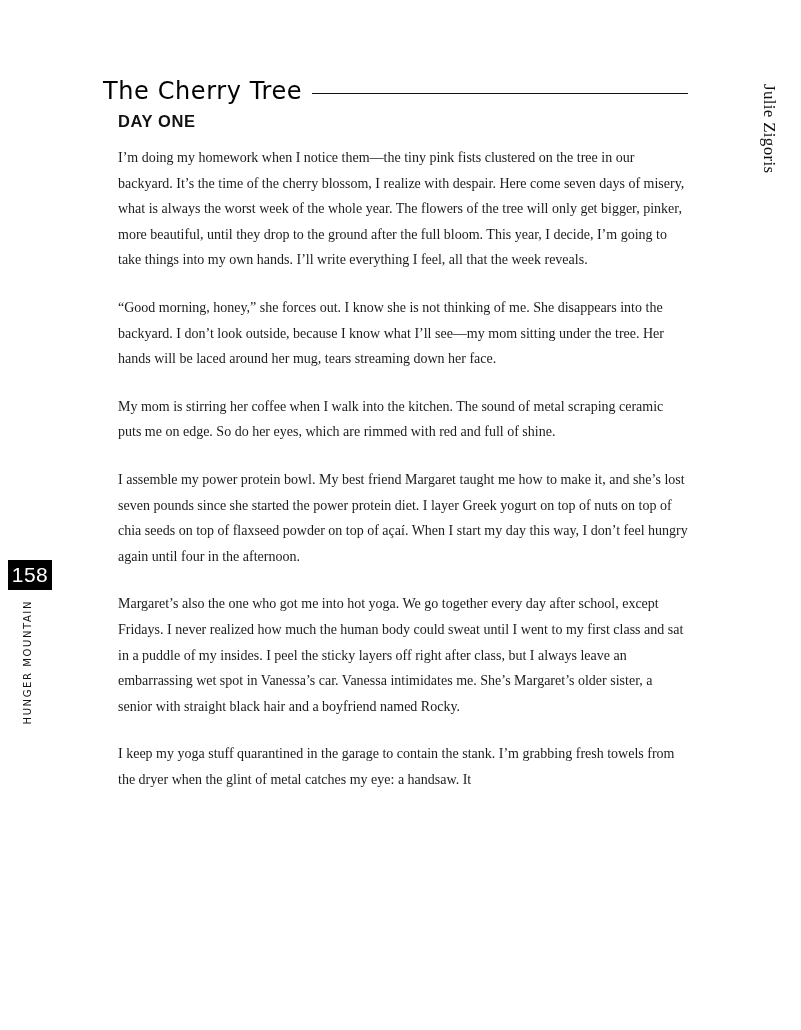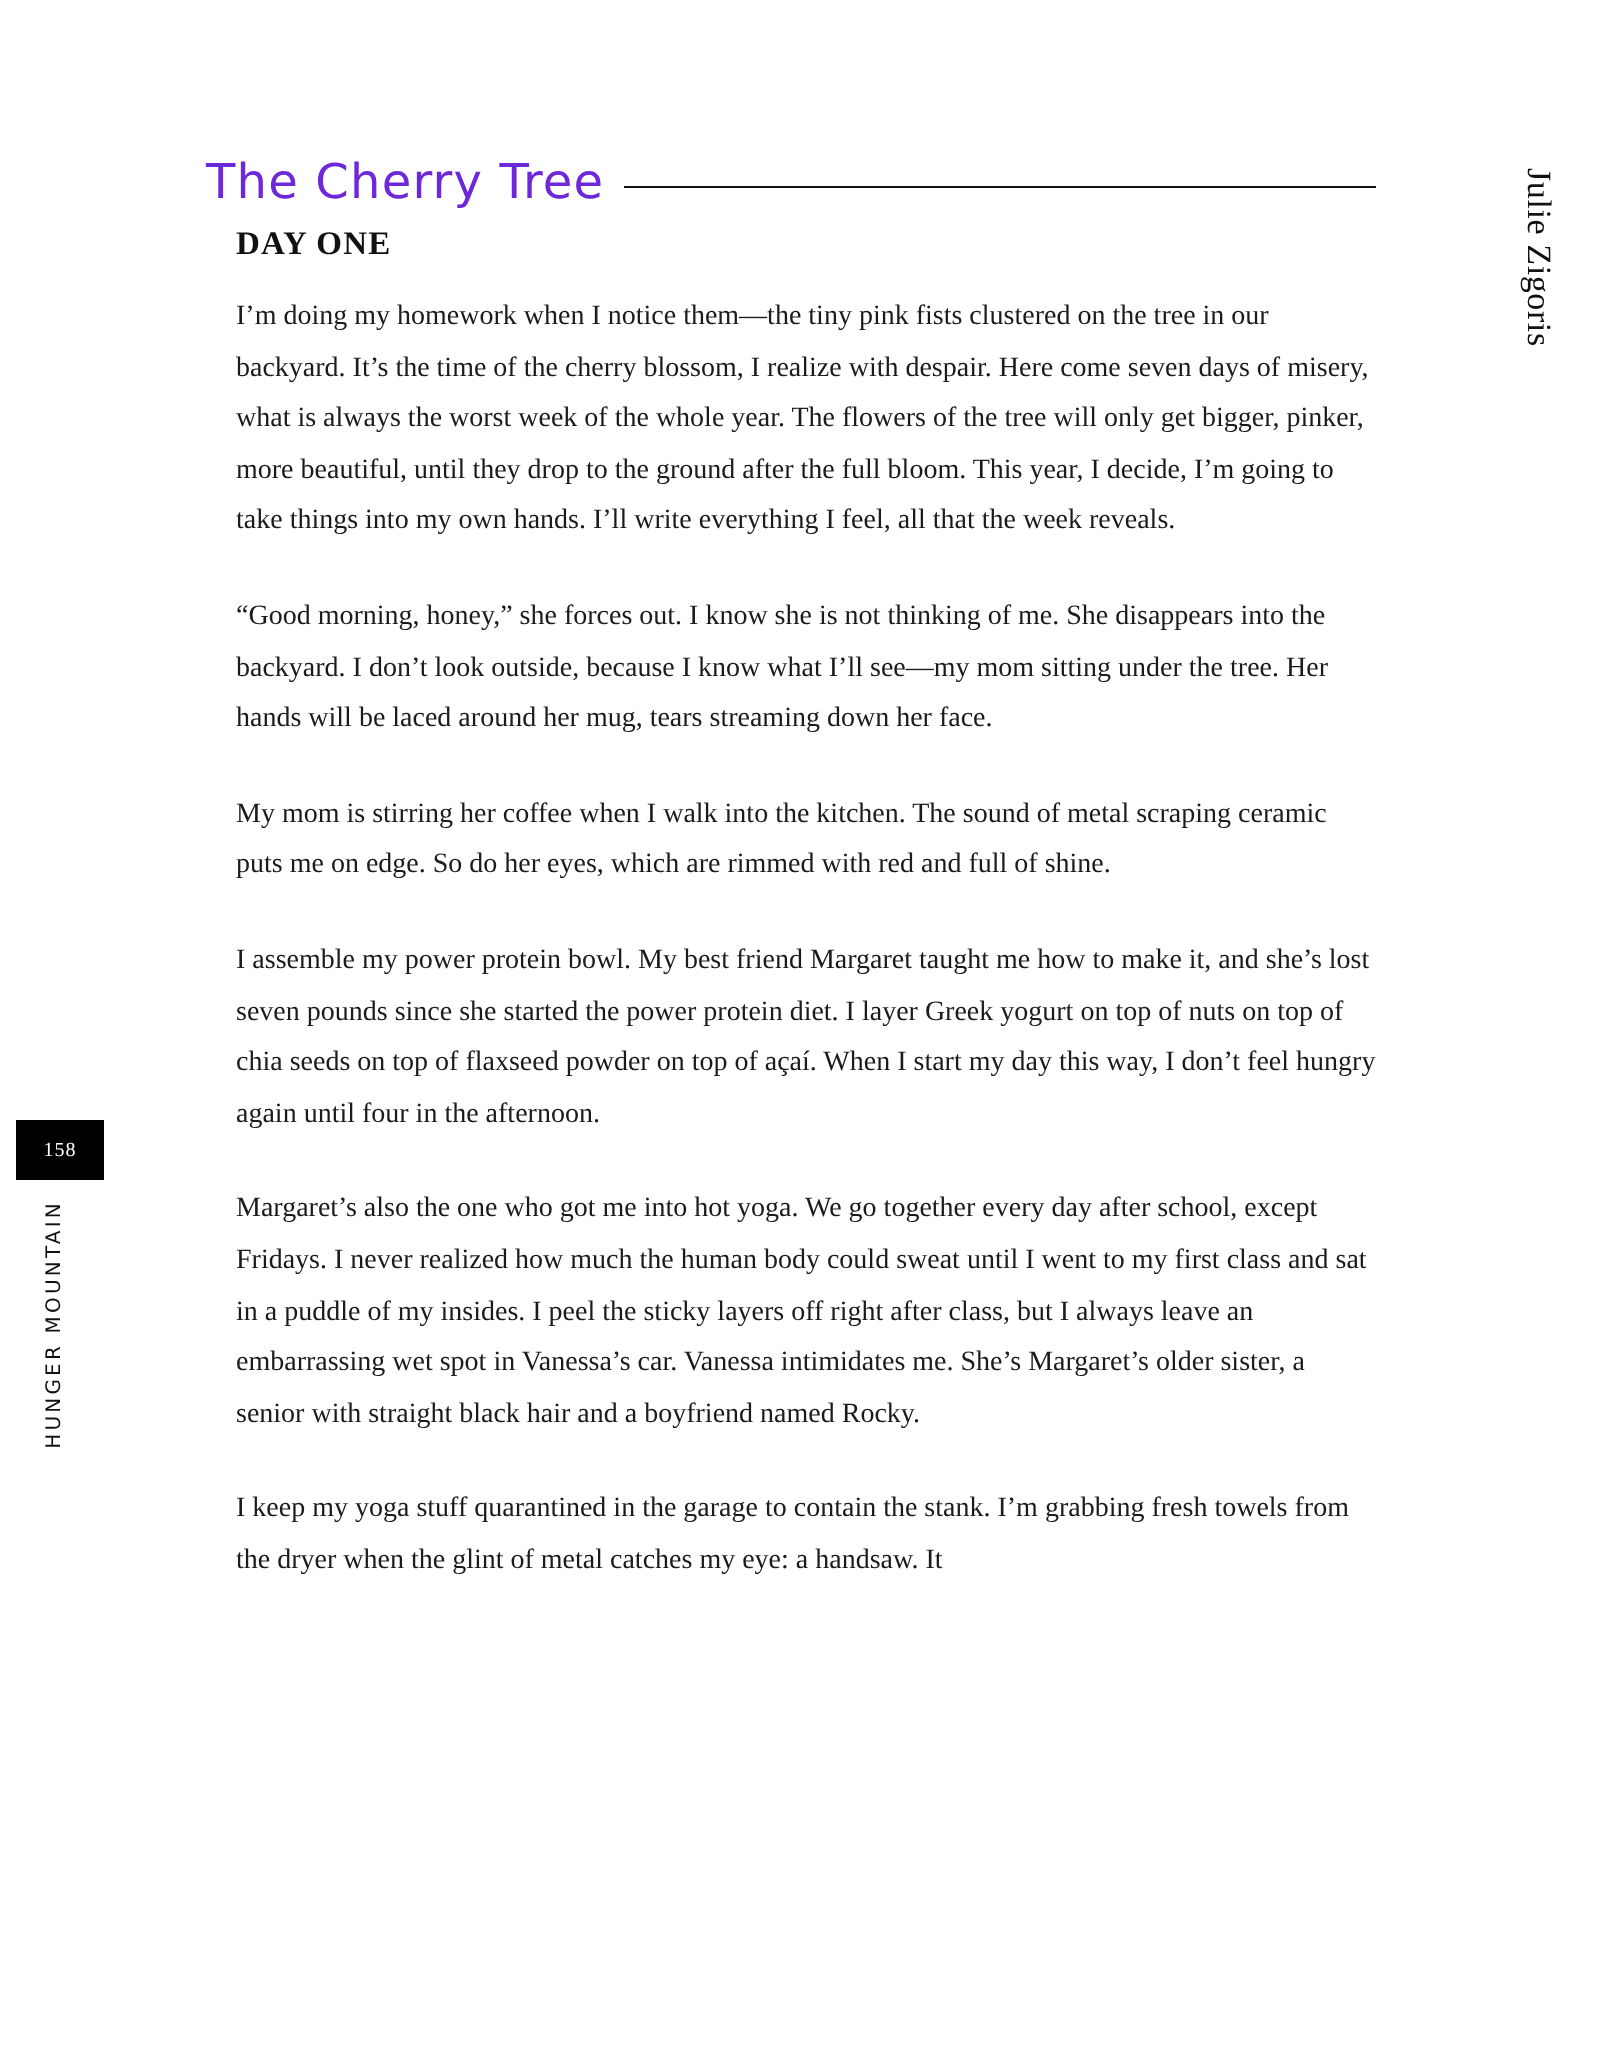--- a/index.html
+++ b/index.html
@@ -29,21 +29,21 @@
     width: 585px;
     height: 34px;
     display: flex;
     align-items: center;
   }
   .article-title {
     font-family: "DejaVu Sans", sans-serif;
     font-size: 24px;
     font-weight: 400;
     letter-spacing: 0.6px;
-    color: #6d28d9;
+    color: #000000;
     white-space: nowrap;
     line-height: 1;
   }
   .title-rule {
     flex: 1 1 auto;
     height: 1px;
     background: #111111;
     margin-left: 10px;
     margin-top: 4px;
   }
@@ -63,21 +63,21 @@
   }
 
   
   .content {
     position: absolute;
     left: 118px;
     top: 112px;
     width: 572px;
   }
   .section-head {
-    font-family: Liberation Serif, serif;
+    font-family: Liberation Sans, sans-serif;
     font-size: 16.5px;
     letter-spacing: 0.6px;
     margin: 0 0 14px 0;
     color: #111111;
   }
   .section-head.spaced-top {
     margin-top: 28px;
   }
   p.para {
     font-size: 14px;
@@ -97,22 +97,22 @@
     top: 560px;
     width: 44px;
     height: 30px;
     background: #000000;
     color: #ffffff;
     display: flex;
     align-items: center;
     justify-content: center;
   }
   .page-tab span {
-    font-family: Liberation Serif, serif;
-    font-size: 10px;
+    font-family: Liberation Sans, sans-serif;
+    font-size: 21px;
     letter-spacing: 0.5px;
     text-align: center;
   }
   .running-head {
     position: absolute;
     left: 22px;
     top: 600px;
     font-family: "DejaVu Sans", sans-serif;
     font-size: 10px;
     letter-spacing: 1.6px;

